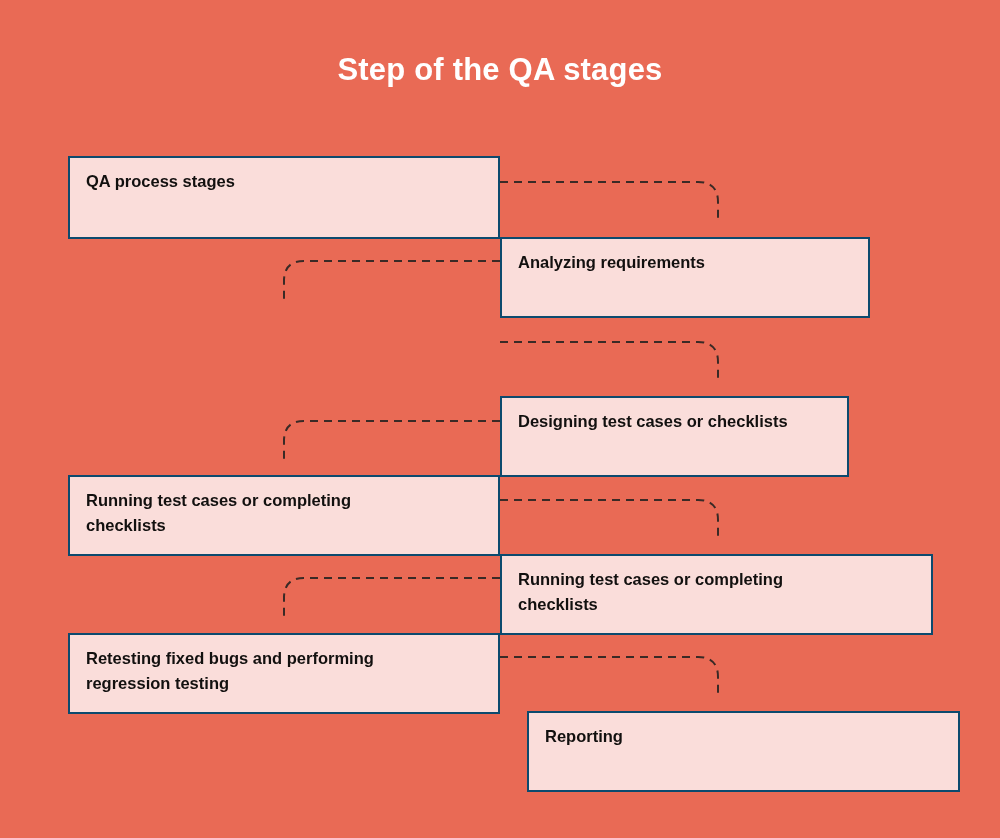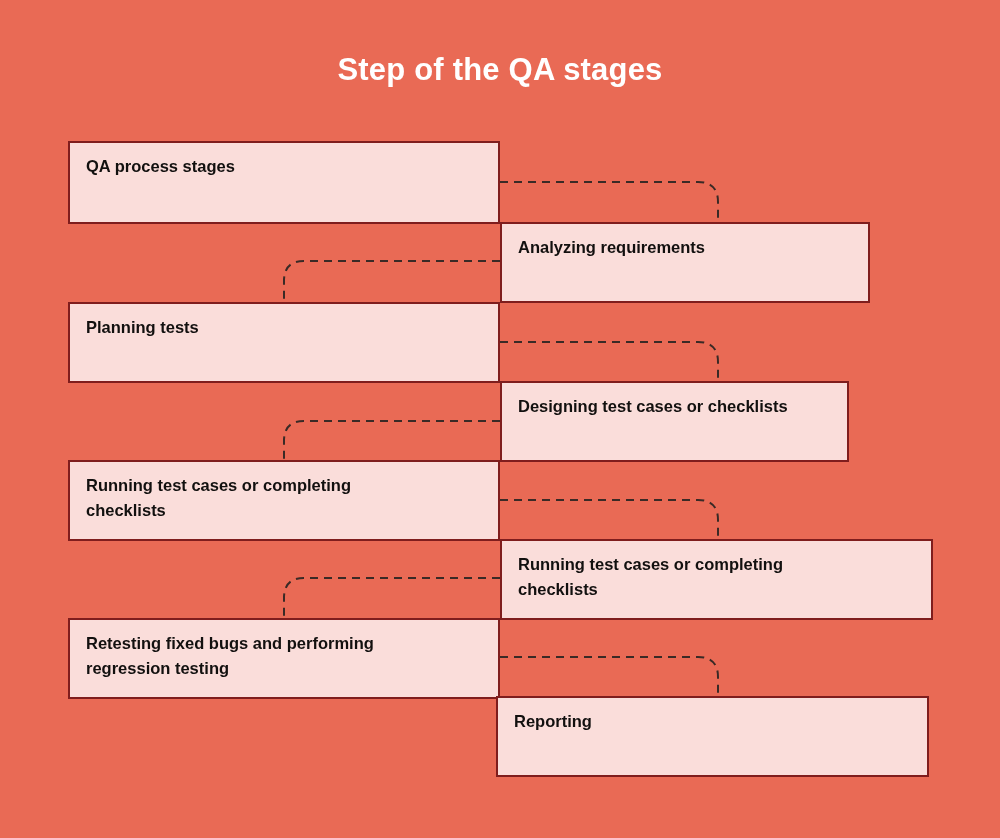--- a/index.html
+++ b/index.html
@@ -36,22 +36,23 @@
     position: absolute;
     top: 0;
     left: 0;
     width: 1000px;
     height: 838px;
     pointer-events: none;
   }
   .stage-box {
     position: absolute;
     background: #FADDDA;
-    border: 2px solid #7f1d1d;
+    border: 2px solid #0c4a6e;
     box-sizing: border-box;
+    margin-top: 15px;
   }
   .stage-box .stage-label {
     position: absolute;
     left: 16px;
     right: 14px;
     top: 11px;
     font-size: 16.5px;
     font-weight: bold;
     color: #12100F;
     line-height: 25px;
@@ -74,34 +75,31 @@
       <path d="M 500 500 L 698 500 Q 718 500 718 520 L 718 539" fill="none" stroke="#3A2A26" stroke-width="2" stroke-dasharray="8 6" stroke-linecap="butt"></path>
       <path d="M 500 578 L 304 578 Q 284 578 284 598 L 284 618" fill="none" stroke="#3A2A26" stroke-width="2" stroke-dasharray="8 6" stroke-linecap="butt"></path>
       <path d="M 500 657 L 698 657 Q 718 657 718 677 L 718 696" fill="none" stroke="#3A2A26" stroke-width="2" stroke-dasharray="8 6" stroke-linecap="butt"></path>
     </svg>
 <div class="stage-box box-left" style="top: 141px; left: 68px; width: 432px; height: 83px;">
       <div class="stage-label">QA process stages</div>
     </div>
     <div class="stage-box box-right" style="top: 222px; left: 500px; width: 370px; height: 81px;">
       <div class="stage-label">Analyzing requirements</div>
     </div>
-    <div class="stage-box box-left" style="top: 302px; left: 68px; width: 432px; height: 81px;">
-      <div class="stage-label">Planning tests</div>
-    </div>
     <div class="stage-box box-right" style="top: 381px; left: 500px; width: 349px; height: 81px;">
       <div class="stage-label">Designing test cases or checklists</div>
     </div>
     <div class="stage-box box-left" style="top: 460px; left: 68px; width: 432px; height: 81px;">
       <div class="stage-label">Running test cases or completing
 checklists</div>
     </div>
     <div class="stage-box box-right" style="top: 539px; left: 500px; width: 433px; height: 81px;">
       <div class="stage-label">Running test cases or completing
 checklists</div>
     </div>
     <div class="stage-box box-left" style="top: 618px; left: 68px; width: 432px; height: 81px;">
       <div class="stage-label">Retesting fixed bugs and performing
 regression testing</div>
     </div>
-    <div class="stage-box box-right" style="top: 696px; left: 496px; width: 433px; height: 81px;">
+    <div class="stage-box box-right" style="top: 696px; left: 527px; width: 433px; height: 81px;">
       <div class="stage-label">Reporting</div>
     </div>
   </div>
 
 </body></html>

